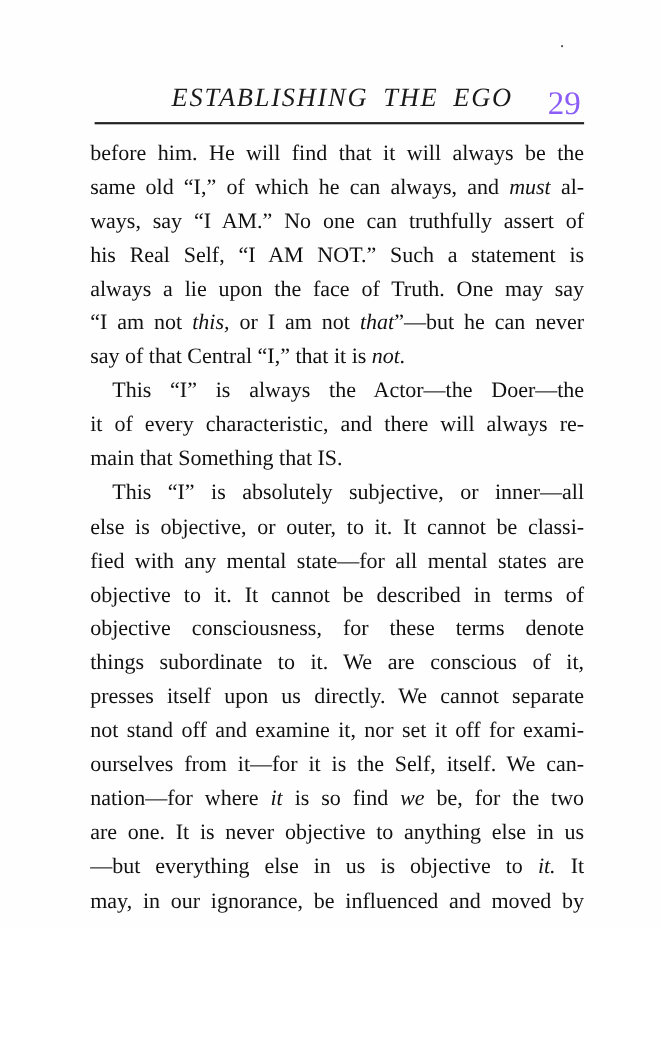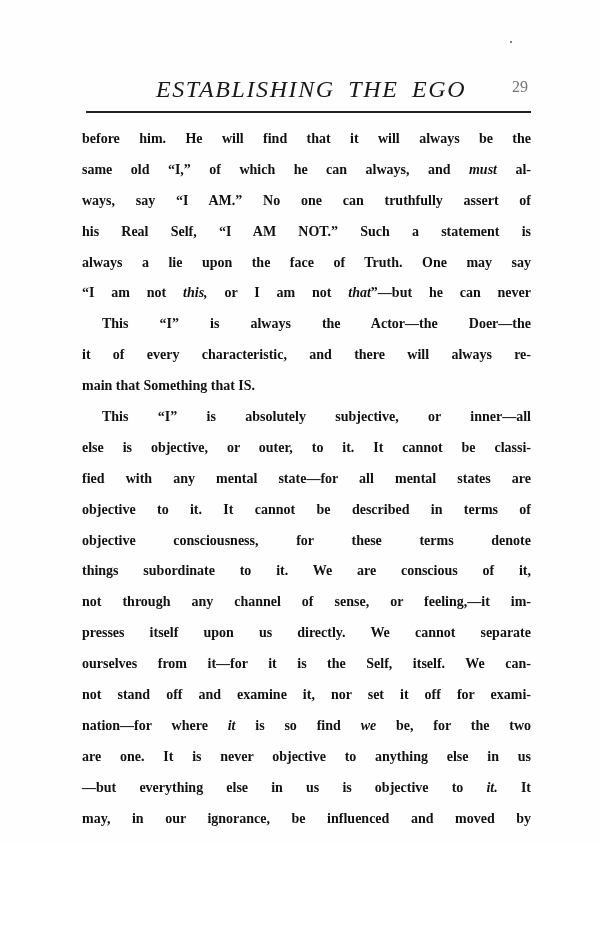--- a/index.html
+++ b/index.html
@@ -12,28 +12,28 @@
   }
   .speck { position: absolute; left: 510px; top: 41px; width: 2px; height: 2px; background: #555; border-radius: 1px; }
   .running-head {
     position: absolute; left: 86px; top: 76px; width: 444px; height: 34px;
   }
   .head-title {
     position: absolute; left: 70px; top: 0; font-style: italic;
     font-size: 24px; letter-spacing: 1.6px; word-spacing: 6px; color: #1a1a1a;
   }
   .page-number {
-    position: absolute; right: 2px; top: 2px; font-size: 16px; color: #737373;
+    position: absolute; right: 2px; top: 2px; font-size: 30px; color: #8b5cf6;
   }
   .rule {
     position: absolute; left: 86px; top: 111px; width: 445px; height: 2px; background: #222;
   }
   .body-text {
     position: absolute; left: 82px; top: 124px; width: 449px;
-    font-size: 14px; font-weight: bold; line-height: 30.9px;
+    font-size: 20px; font-weight: normal; line-height: 30.9px;
   }
   .line {
     display: block; white-space: nowrap; text-align: justify; text-align-last: justify;
     height: 30.9px;
   }
   .line.last { text-align-last: left; }
   .line.indent { padding-left: 20px; }
   em { font-style: italic; margin-top: 10px; }
 </style>
 </head>
@@ -48,31 +48,31 @@
   </div>
   <div class="rule"></div>
 
   <div class="body-text" id="body-text">
       <span class="line"><span>before him.  He will find that it will always be the</span></span>
       <span class="line"><span>same old “I,” of which he can always, and </span><em>must</em><span> al-</span></span>
       <span class="line"><span>ways, say “I AM.”  No one can truthfully assert of</span></span>
       <span class="line"><span>his Real Self, “I AM NOT.”  Such a statement is</span></span>
       <span class="line"><span>always a lie upon the face of Truth.  One may say</span></span>
       <span class="line"><span>“I am not </span><em>this,</em><span> or I am not </span><em>that</em><span>”—but he can never</span></span>
+      <span class="line last"><span>say of that Central “I,” that it is </span><em>not.</em></span>
       <span class="line indent"><span>This “I” is always the Actor—the Doer—the</span></span>
       <span class="line"><span>it of every characteristic, and there will always re-</span></span>
       <span class="line last"><span>main that Something that IS.</span></span>
       <span class="line indent"><span>This “I” is absolutely subjective, or inner—all</span></span>
       <span class="line"><span>else is objective, or outer, to it.  It cannot be classi-</span></span>
       <span class="line"><span>fied with any mental state—for all mental states are</span></span>
       <span class="line"><span>objective to it.  It cannot be described in terms of</span></span>
       <span class="line"><span>objective consciousness, for these terms denote</span></span>
       <span class="line"><span>things subordinate to it.  We are conscious of it,</span></span>
-      <span class="line"><span>not through any channel of sense, or feeling,—it im-</span></span>
       <span class="line"><span>presses itself upon us directly.  We cannot separate</span></span>
+      <span class="line"><span>not stand off and examine it, nor set it off for exami-</span></span>
       <span class="line"><span>ourselves from it—for it is the Self, itself.  We can-</span></span>
-      <span class="line"><span>not stand off and examine it, nor set it off for exami-</span></span>
       <span class="line"><span>nation—for where </span><em>it</em><span> is so find </span><em>we</em><span> be, for the two</span></span>
       <span class="line"><span>are one.  It is never objective to anything else in us</span></span>
       <span class="line"><span>—but everything else in us is objective to </span><em>it.</em><span>  It</span></span>
       <span class="line"><span>may, in our ignorance, be influenced and moved by</span></span>
     </div>
 </div>
 
 </body></html>

